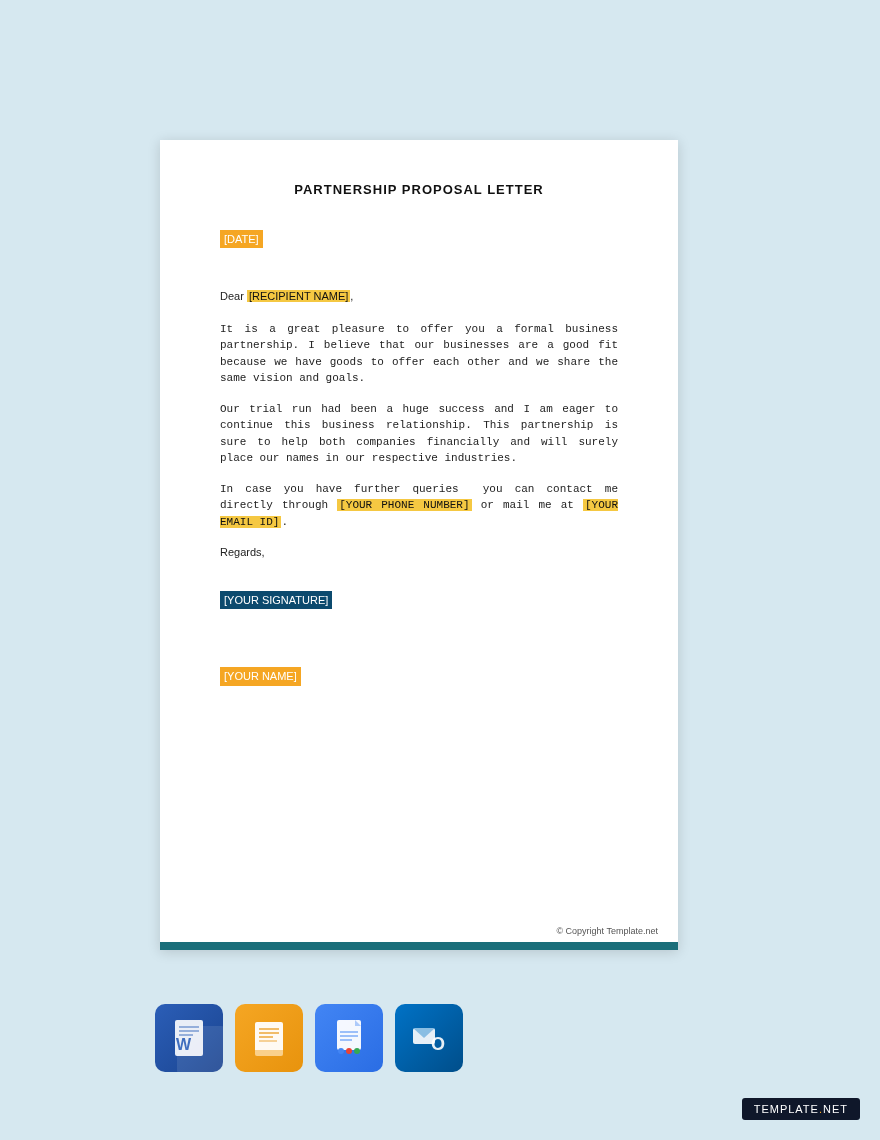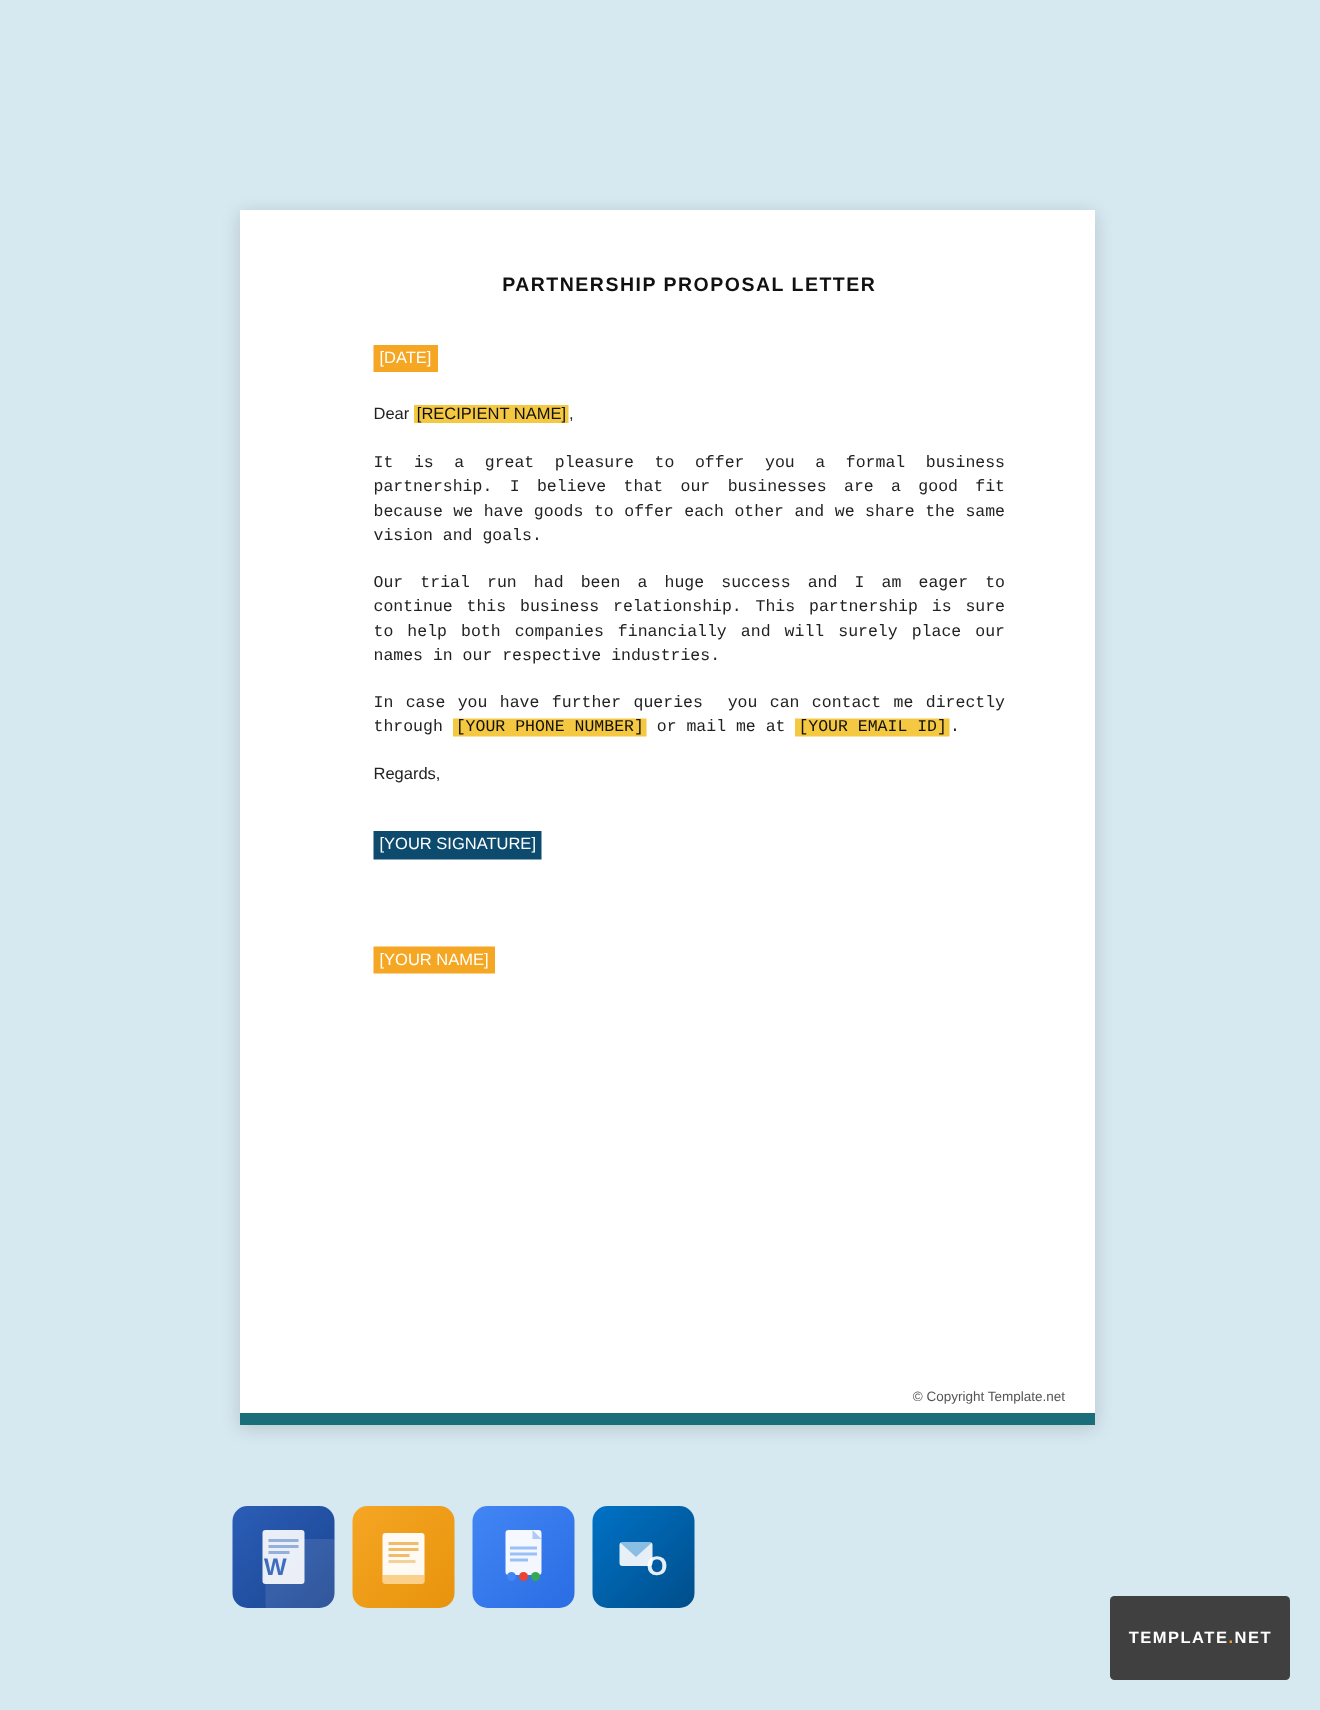--- a/index.html
+++ b/index.html
@@ -10,25 +10,24 @@
       background-color: #d6e8f0;
       font-family: Arial, sans-serif;
       position: relative;
       overflow: hidden;
     }
 
     .page-container {
       position: absolute;
       top: 140px;
       left: 160px;
-      width: 570px;
+      width: 518px;
       height: 810px;
       background: #fff;
       box-shadow: 0 2px 12px rgba(0,0,0,0.15);
-      padding-left: 29px;
     }
 
     .letter-content {
       padding: 40px 60px 30px 60px;
       font-size: 11px;
       color: #222;
       line-height: 1.5;
     }
 
     .letter-title {
@@ -39,20 +38,21 @@
       margin-bottom: 30px;
       color: #111;
     }
 
     .date-field {
       display: inline-block;
       background-color: #f5a623;
       color: #fff;
       padding: 1px 4px;
       font-size: 11px;
+      margin-bottom: 20px;
     }
 
     .salutation {
       margin-bottom: 16px;
       font-size: 11px;
     }
 
     .highlight {
       background-color: #f5c842;
       color: #111;
@@ -151,26 +151,26 @@
     
     .icon-outlook {
       background: linear-gradient(135deg, #0072c6 0%, #004e8a 100%);
     }
 
     
     .template-badge {
       position: absolute;
       bottom: 20px;
       right: 20px;
-      background: #404040;
-      color: #fff;
-      font-size: 11px;
-      font-weight: bold;
+      background: #0f172a;
+      color: #fff;
+      font-size: 11px;
+      font-weight: normal;
       letter-spacing: 1px;
-      padding: 22px 12px;
+      padding: 5px 12px;
       border-radius: 3px;
     }
 
     .template-badge .dot {
       color: #f5a623;
     }
   </style>
 </head>
 <body>
 

